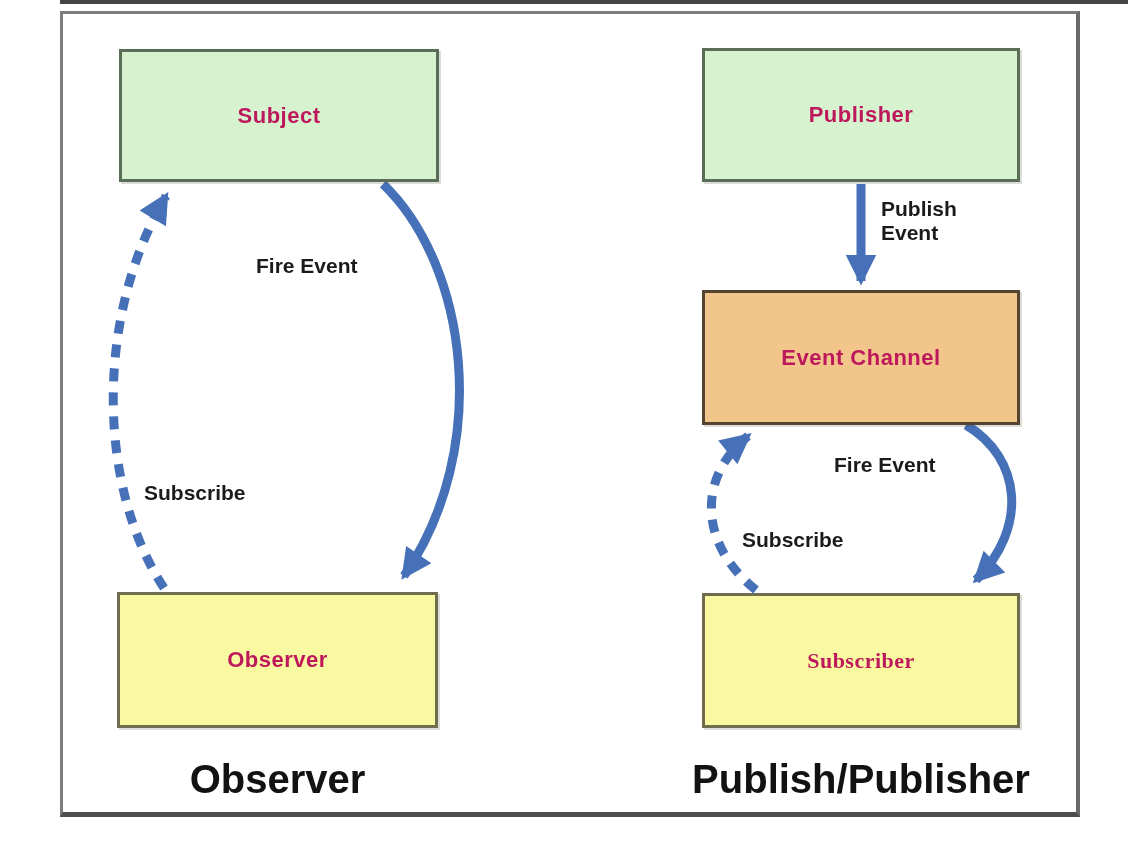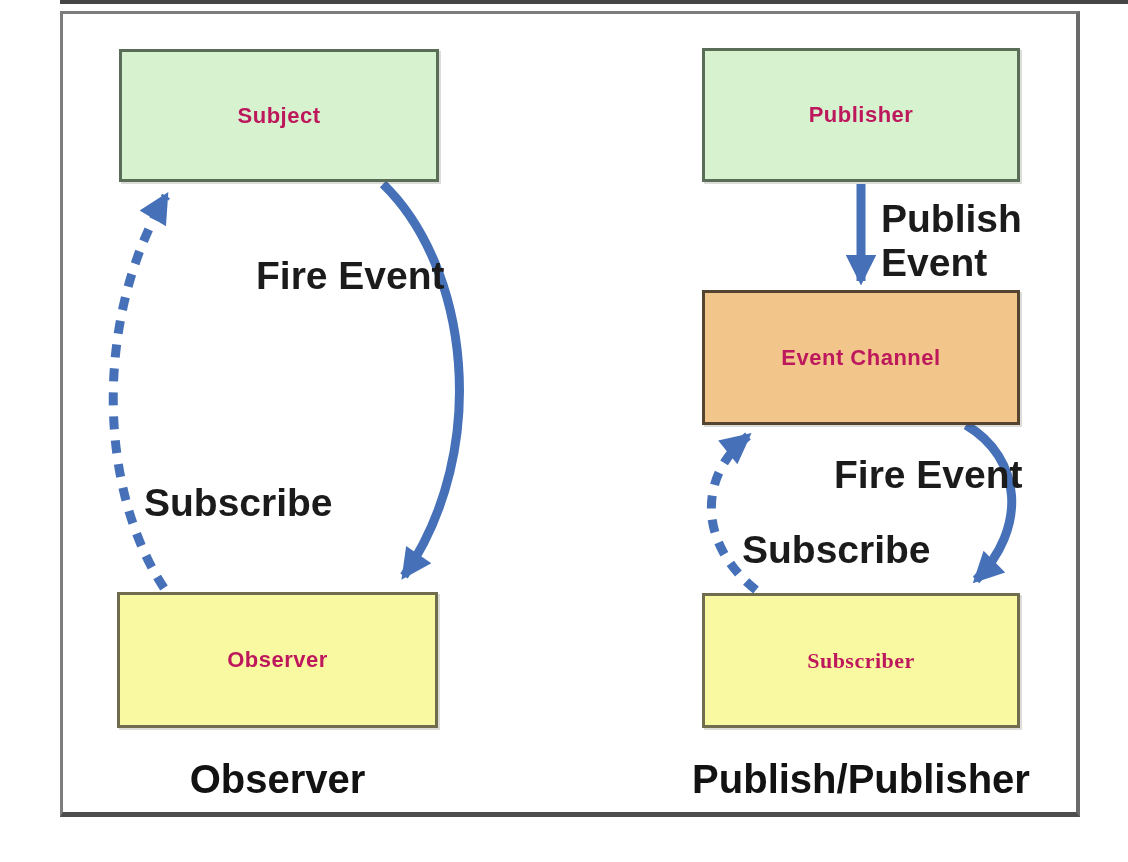--- a/index.html
+++ b/index.html
@@ -47,21 +47,21 @@
 
   .node-subject       { left: 119px; top:  49px; width: 320px; height: 133px; }
   .node-publisher     { left: 702px; top:  48px; width: 318px; height: 134px; }
   .node-event-channel { left: 702px; top: 290px; width: 318px; height: 135px; }
   .node-observer      { left: 117px; top: 592px; width: 321px; height: 136px; }
   .node-subscriber    { left: 702px; top: 593px; width: 318px; height: 135px; font-family: Liberation Serif, serif; }
 
   .edge-label {
     position: absolute;
     font-weight: bold;
-    font-size: 39px;
+    font-size: 21px;
     color: #1b1b1b;
     white-space: nowrap;
     line-height: 1.12;
   }
   .label-fire-event-left  { left: 256px; top: 254px; }
   .label-subscribe-left   { left: 144px; top: 481px; }
   .label-publish-event    { left: 881px; top: 197px; white-space: pre-line; }
   .label-fire-event-right { left: 834px; top: 453px; }
   .label-subscribe-right  { left: 742px; top: 528px; }
 

